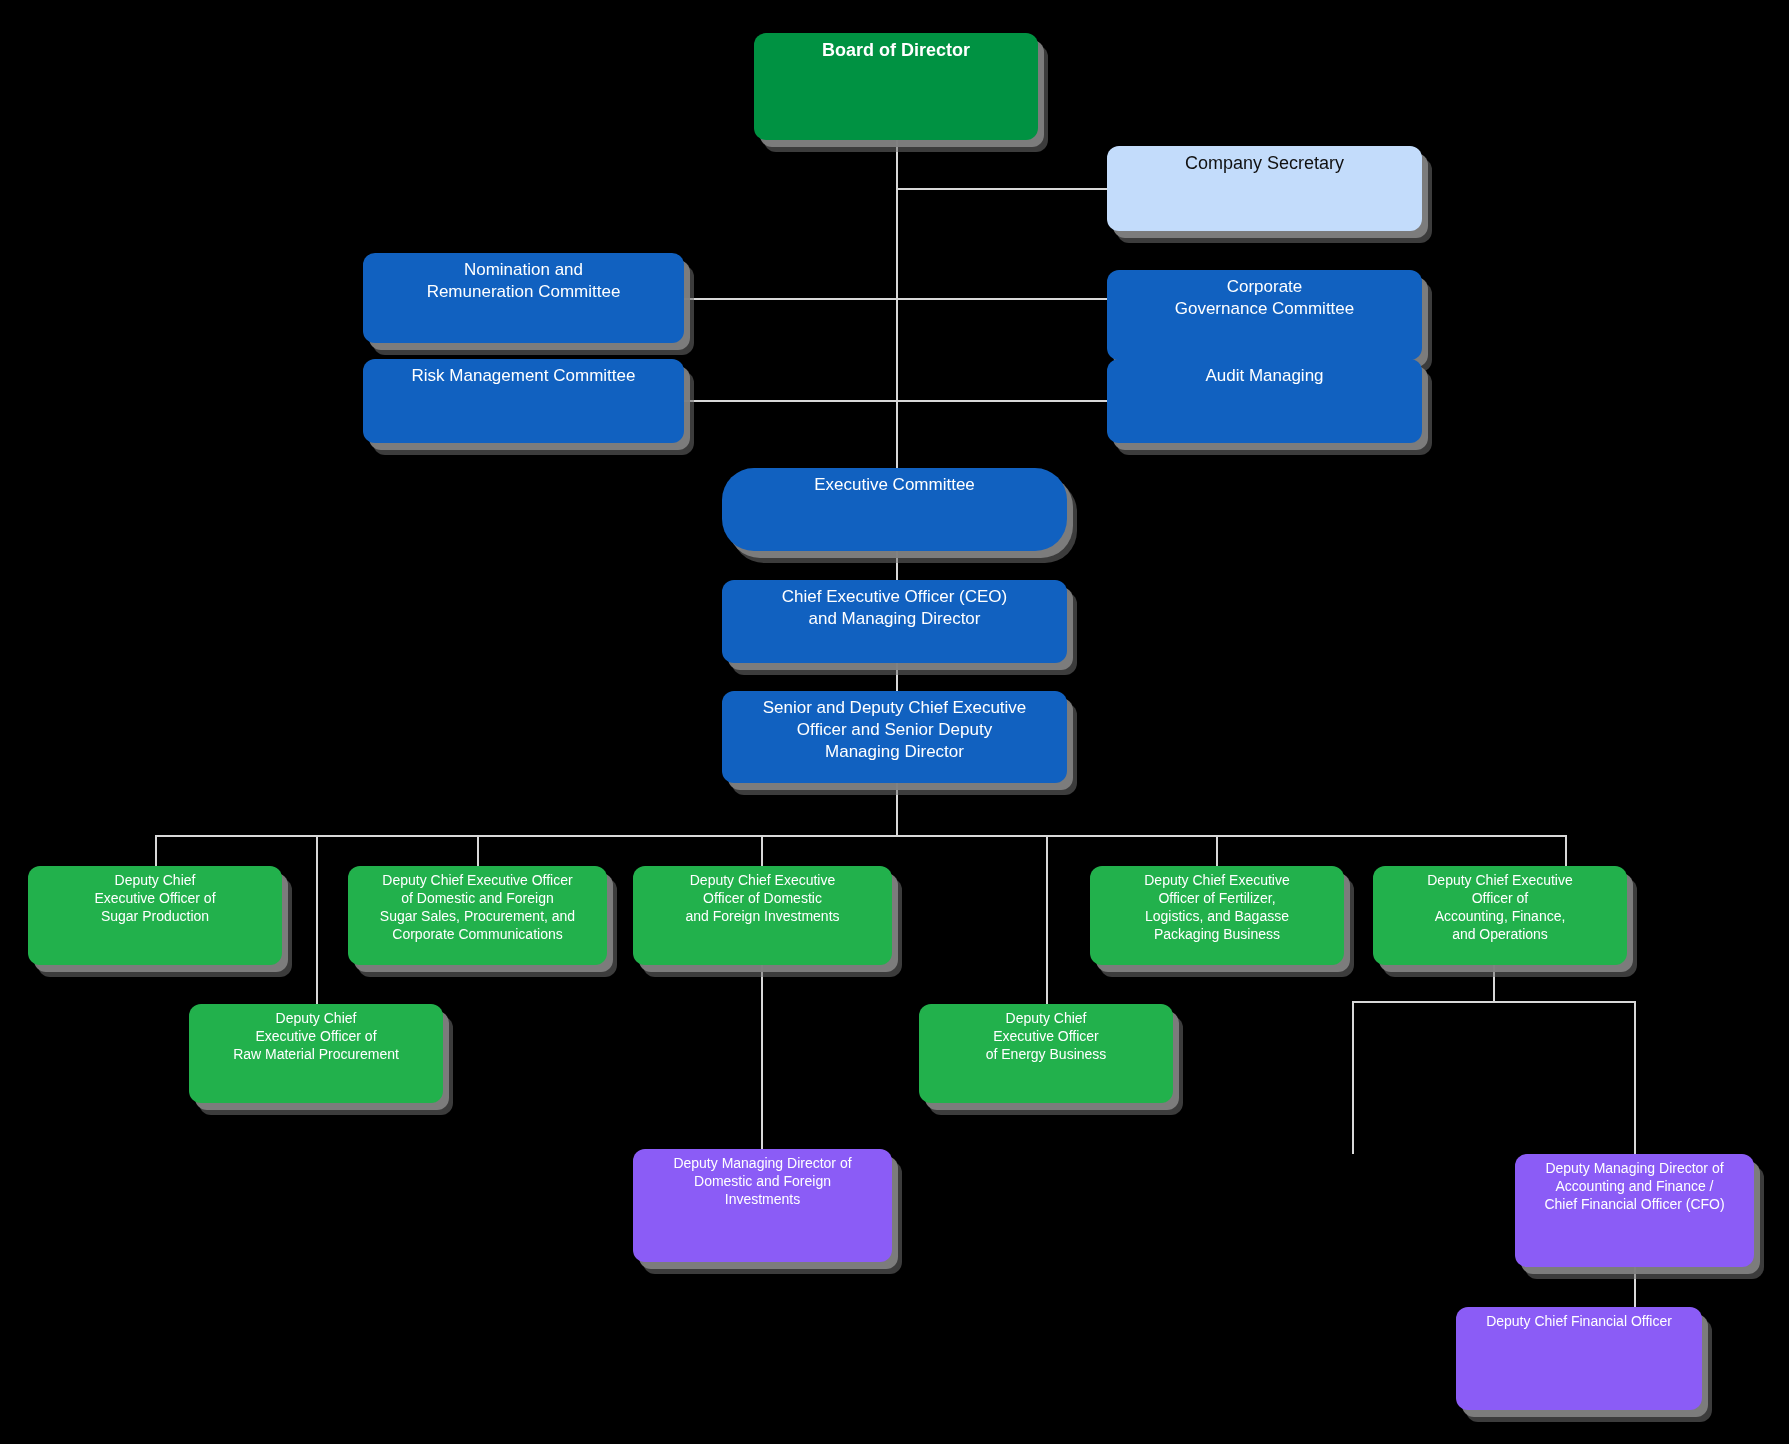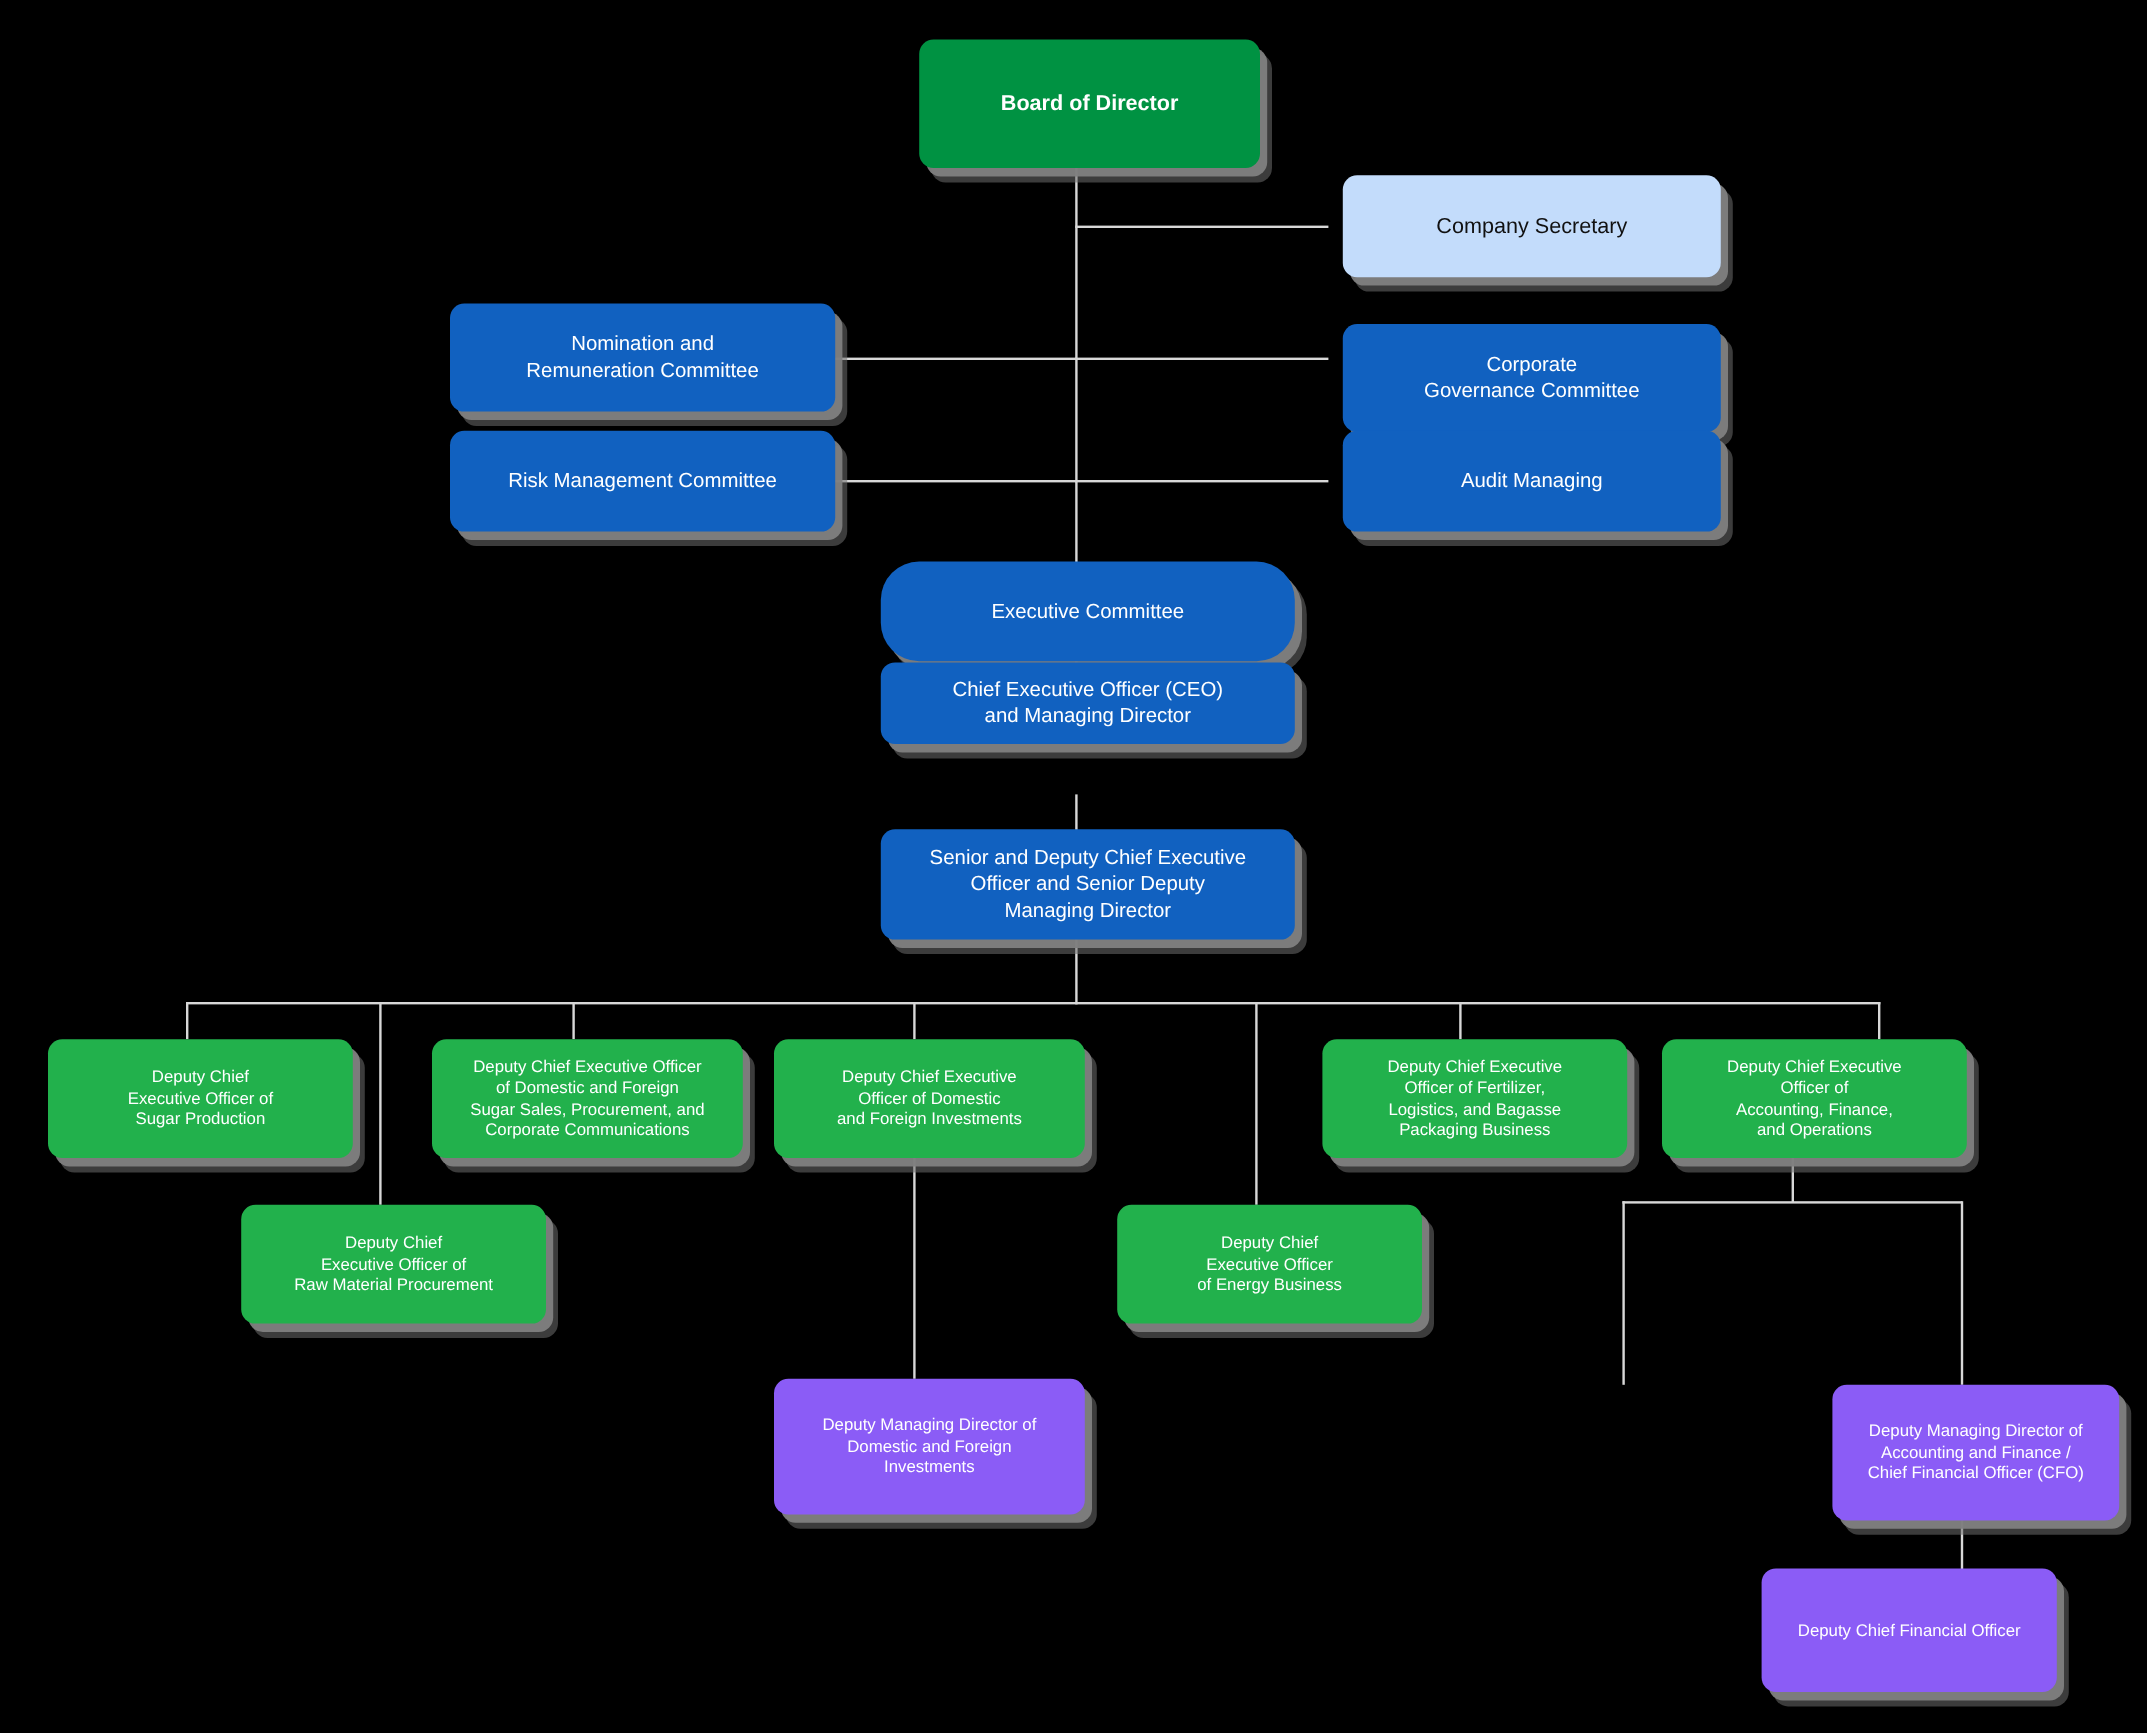--- a/index.html
+++ b/index.html
@@ -9,25 +9,25 @@
   #stage{position:absolute;left:0;top:0;width:1789px;height:1444px;}
 
   
   #lines{position:absolute;left:0;top:0;width:1789px;height:1444px;}
   .ln{position:absolute;background:#d8d8d8;}
   .lnv{width:2px;}
   .lnh{height:2px;}
 
   
   .node{position:absolute;border-radius:12px;
-        display:flex;align-items:center;justify-content:center;
+        display:flex;justify-content:center;
         text-align:center;color:#ffffff;line-height:1.28;
         box-sizing:border-box;padding:6px 10px;
         box-shadow:6px 7px 0 0 rgba(128,128,128,0.95),
-                   10px 12px 0 0 rgba(110,110,110,0.55);margin-left:12px;}
+                   10px 12px 0 0 rgba(110,110,110,0.55);}
   .node .lbl{display:block;}
 
   .n-green-dark{background:#009242;}
   .n-lightblue{background:#c3dcfb;color:#111111;}
   .n-blue{background:#1161c0;}
   .n-green{background:#22b14c;}
   .n-green-muted{background:#8b5cf6;}
 
   .fs-18b{font-size:18px;font-weight:bold;}
   .fs-18{font-size:18px;font-weight:normal;}
@@ -98,21 +98,21 @@
   </div>
 
   <div class="node n-blue fs-17" style="left:1107px;top:359px;width:315px;height:84px;">
     <span class="lbl">Audit Managing</span>
   </div>
 
   <div class="node n-blue fs-17" style="left:722px;top:468px;width:345px;height:83px;border-radius:32px;">
     <span class="lbl">Executive Committee</span>
   </div>
 
-  <div class="node n-blue fs-17" style="left:722px;top:552px;width:345px;height:68px;">
+  <div class="node n-blue fs-17" style="left:722px;top:580px;width:345px;height:83px;">
     <span class="lbl">Chief Executive Officer (CEO)<br>and Managing Director</span>
   </div>
 
   <div class="node n-blue fs-17" style="left:722px;top:691px;width:345px;height:92px;">
     <span class="lbl">Senior and Deputy Chief Executive<br>Officer and Senior Deputy<br>Managing Director</span>
   </div>
 
   <div class="node n-green fs-14" style="left:28px;top:866px;width:254px;height:99px;">
     <span class="lbl">Deputy Chief<br>Executive Officer of<br>Sugar Production</span>
   </div>

